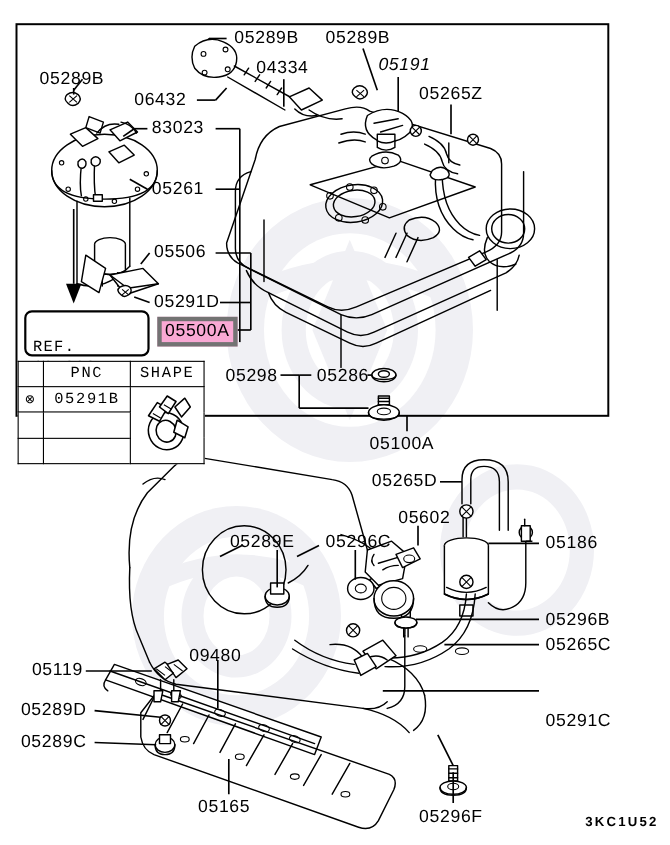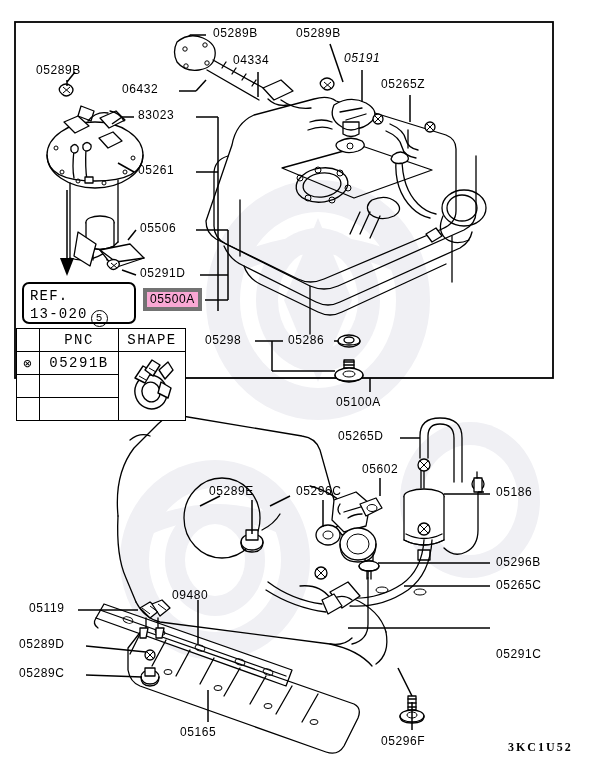--- a/index.html
+++ b/index.html
@@ -8,21 +8,21 @@
     font-family:"Liberation Sans","DejaVu Sans",sans-serif;
     color:#000;
     overflow:hidden;
     position:relative;
   }
   #stage{position:absolute;left:0;top:0;width:609px;height:768px;}
   svg#art{position:absolute;left:0;top:0;width:609px;height:768px;}
   .lbl{
     position:absolute;
     font-family:"Liberation Sans","DejaVu Sans",sans-serif;
-    font-size:12px;
+    font-size:16px;
     letter-spacing:0.6px;
     white-space:nowrap;
     line-height:1;
     color:#000;
   }
   .hl{
     background:#f9a8d4;
     border:4px solid #737373;
     padding:1px 3px 2px 3px;
     letter-spacing:0.6px;
@@ -33,20 +33,21 @@
     border-radius:7px;
     background:#fff;
     box-sizing:border-box;
   }
   .reftxt{
     position:absolute;
     font-family:"Liberation Mono","DejaVu Sans Mono",monospace;
     font-size:14px;
     letter-spacing:1.2px;
     white-space:nowrap;
+    margin-top:20px;
   }
   .circnum{
     display:inline-block;
     border:1.6px solid #000;
     border-radius:50%;
     width:15px;height:15px;
     line-height:14px;
     text-align:center;
     font-size:11px;
     font-family:"Liberation Mono","DejaVu Sans Mono",monospace;
@@ -68,24 +69,25 @@
     letter-spacing:1.5px;
     text-align:center;
     font-weight:normal;
     background:#fff;
   }
   .c-mark{width:22px;height:22px;font-size:13px;}
   .c-pnc{width:78px;height:22px;}
   .c-shape{width:66px;}
   .code{
     position:absolute;
-    font-family:Liberation Serif, serif;
+    font-family:Liberation Sans, sans-serif;
     font-size:12px;
     letter-spacing:2px;
     font-weight:bold;
+    margin-left:24px;
   }
 </style>
 </head>
 <body>
 
 <div id="stage">
 
 <svg id="art" viewBox="0 0 609 768">
   <defs>
     <style>

